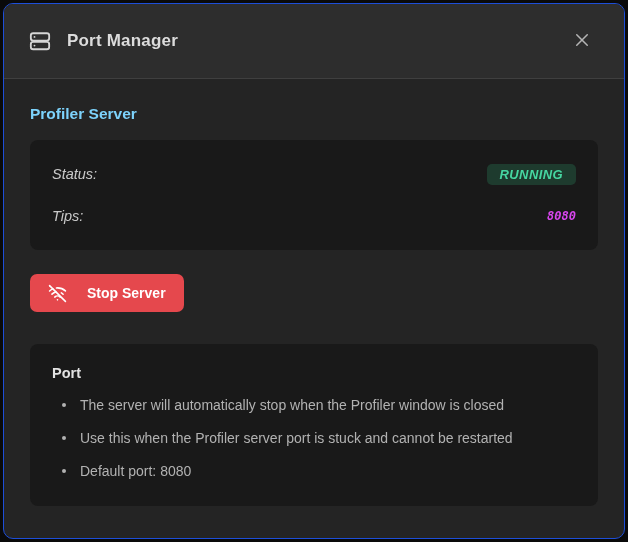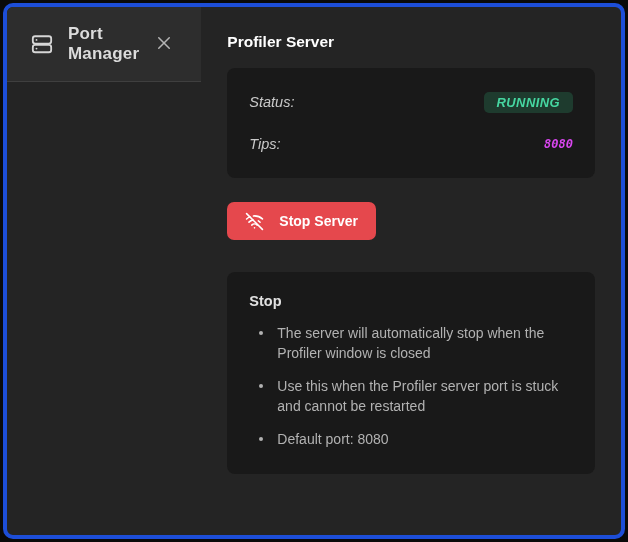--- a/index.html
+++ b/index.html
@@ -7,25 +7,25 @@
   body {
     background: #0a0a0a;
     font-family: "Liberation Sans", sans-serif;
     -webkit-font-smoothing: antialiased;
   }
   .window {
     position: absolute;
     left: 3px; top: 3px;
     width: 622px; height: 536px;
     background: #242424;
-    border: 4px solid #1d4ed8;
+    border: 1px solid #1d4ed8;
     border-radius: 10px;
     overflow: hidden;
     display: flex;
-    flex-direction: row;
+    flex-direction: column;
   }
   .titlebar {
     height: 75px;
     flex: 0 0 75px;
     background: #2d2d2d;
     border-bottom: 1px solid #3f3f3f;
     display: flex;
     align-items: center;
     padding: 0 24px;
   }
@@ -51,21 +51,21 @@
     cursor: pointer;
     border-radius: 6px;
   }
   .main {
     flex: 1;
     padding: 26px;
   }
   .section-heading {
     font-size: 15.5px;
     font-weight: 700;
-    color: #ffffff;
+    color: #7dd3fc;
     margin-bottom: 17px;
   }
   .status-panel {
     background: #191919;
     border-radius: 8px;
     padding: 22px;
     display: flex;
     flex-direction: column;
     gap: 18px;
   }
@@ -91,21 +91,21 @@
     font-family: "DejaVu Sans Mono", monospace;
     font-size: 12px;
     font-weight: 700;
     color: #d946ef;
     margin-left: 37px;
   }
   .stop-button {
     margin-top: 24px;
     display: inline-flex;
     align-items: center;
-    gap: 15px;
+    gap: 20px;
     border: none;
     border-radius: 7px;
     padding: 0 18px;
     height: 38px;
     color: #ffffff;
     font-family: "Liberation Sans", sans-serif;
     font-size: 14px;
     font-weight: 700;
     cursor: pointer;
   }
@@ -193,21 +193,21 @@
           <path d="M10.66 5c4.01-.36 8.14.9 11.34 3.76"></path>
           <path d="M16.85 11.25a10 10 0 0 1 2.22 1.68"></path>
           <path d="M5 12.86a10 10 0 0 1 5.17-2.69"></path>
           <line x1="12" y1="20" x2="12.01" y2="20"></line>
         </svg>
       </span>
       <span>Stop Server</span>
     </button>
 
     <div class="tips-panel">
-      <div class="tips-heading">Stop</div>
+      <div class="tips-heading">Port</div>
       <ul class="tips-list">
         <li>The server will automatically stop when the Profiler window is closed</li>
         <li>Use this when the Profiler server port is stuck and cannot be restarted</li>
         <li>Default port: 8080</li>
       </ul>
     </div>
 
   </div>
 </div>
 

